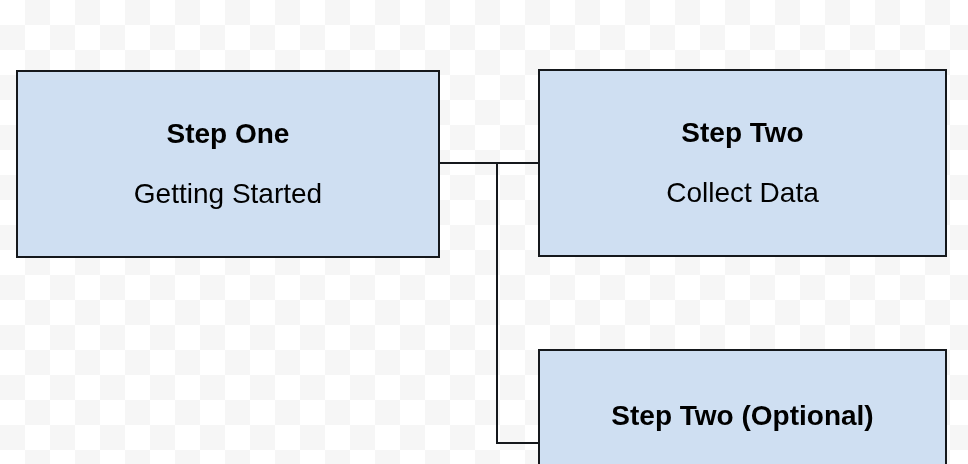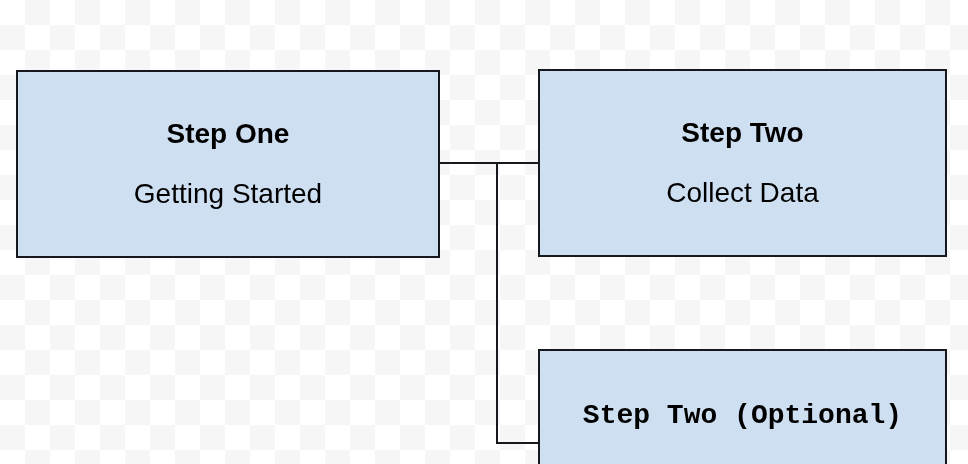--- a/index.html
+++ b/index.html
@@ -77,21 +77,20 @@
   }
   #node-step-two-optional {
     left: 538px;
     top: 349px;
     width: 409px;
     height: 130px;
     justify-content: center;
   }
   #node-step-two-optional .node-title {
     margin-top: 4px;
-    font-family: Liberation Mono, monospace;
   }
 </style>
 </head>
 <body>
 
 <div id="canvas">
 
   <svg class="connector-svg" viewBox="0 0 968 464" xmlns="http://www.w3.org/2000/svg">
     <path fill="none" stroke="#15181c" stroke-width="2" d="M 440 163 L 538 163"></path>
     <path fill="none" stroke="#15181c" stroke-width="2" d="M 497 163 L 497 443 L 538 443"></path>

